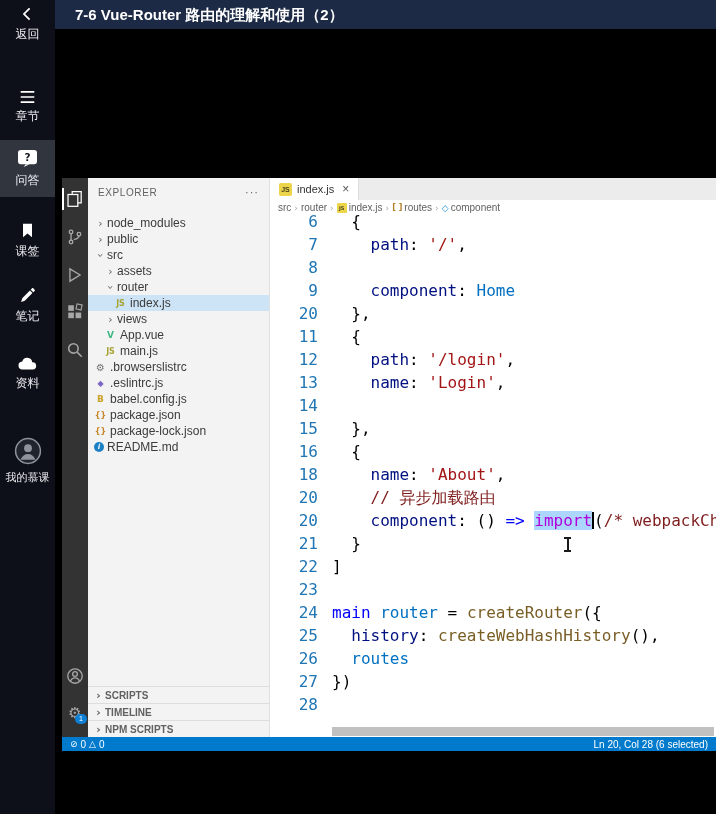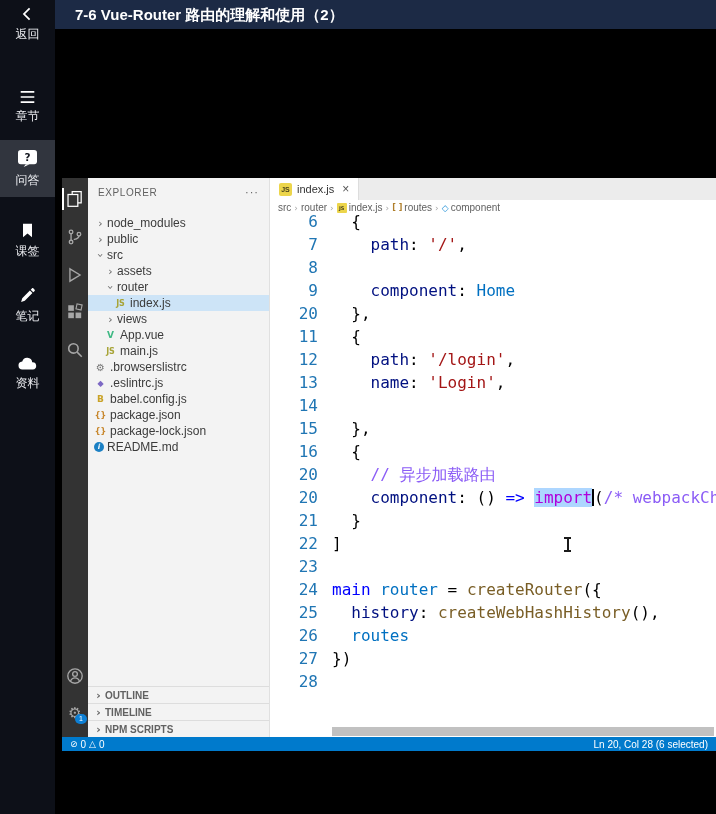--- a/index.html
+++ b/index.html
@@ -85,21 +85,21 @@
   .codelines{position:absolute;top:-5px;left:0;right:0;}
   .cl{height:23px;line-height:23px;display:flex;white-space:pre;}
   .gut{width:48px;text-align:right;color:#2076b4;flex:none;}
   .ctext{margin-left:14px;flex:none;}
   .pl{color:#000;}
   .key{color:#001080;}
   .str{color:#a31515;}
   .kw{color:#0000ff;}
   .var{color:#0070c1;}
   .fn{color:#795e26;}
-  .com{color:#8b5cf6;text-align:center;}
+  .com{color:#7f1d1d;text-align:center;}
   .imp{color:#af00db;}
   .sel{background:#add6ff;}
   .caret{display:inline-block;width:2px;height:17px;background:#000;vertical-align:middle;margin-top:-3px;}
 
   .ibeam{position:absolute;left:293px;top:322px;width:9px;height:15px;z-index:3;pointer-events:none;}
   .ibeam::before{content:"";position:absolute;left:3.5px;top:1px;bottom:1px;width:2px;background:#1b1b1b;}
   .ibeam::after{content:"";position:absolute;left:1px;right:1px;top:0;height:2px;background:#1b1b1b;
                 box-shadow:0 13px 0 #1b1b1b;}
 
   .hscroll{position:absolute;left:62px;right:2px;bottom:1px;height:9px;background:#c1c1c1;z-index:4;cursor:pointer;}
@@ -149,20 +149,28 @@
           <path d="M2.5 17.5l1.3-4.3L12.8 4.2l3 3-9 9L2.5 17.5zM13.8 3.2l1.6-1.6c.4-.4 1-.4 1.4 0l1.6 1.6c.4.4.4 1 0 1.4l-1.6 1.6-3-3z"></path>
         </svg>
       <span class="plabel">笔记</span>
     </div>
     <div class="pitem" style="top:356px">
       <svg width="21" height="15" viewBox="0 0 22 16">
           <path d="M6 14.5a4.3 4.3 0 0 1-.6-8.6A5.4 5.4 0 0 1 16 6.6a3.9 3.9 0 0 1 .6 7.9z" fill="#fff"></path>
         </svg>
       <span class="plabel">资料</span>
     </div>
+    <div class="pitem profile" style="top:437px">
+      <svg width="28" height="28" viewBox="0 0 30 30">
+        <circle cx="15" cy="15" r="13.3" fill="#20242c" stroke="#8e939c" stroke-width="1.6"></circle>
+        <circle cx="15" cy="12" r="4.2" fill="#8e939c"></circle>
+        <path d="M7 24.5c1.6-4.2 4.5-6.2 8-6.2s6.4 2 8 6.2" fill="#8e939c"></path>
+      </svg>
+      <span class="plabel">我的慕课</span>
+    </div>
   </aside>
 
   <header class="topbar">
     <span>7-6 Vue-Router 路由的理解和使用（2）</span>
   </header>
 
   <div class="video">
     <div class="vscode">
 
       <div class="activitybar">
@@ -276,21 +284,21 @@
               <span class="tlabel">package-lock.json</span>
             </div>
             <div class="trow" style="padding-left: 6px;">
               <span class="fic ic-info">i</span>
               <span class="tlabel">README.md</span>
             </div>
           </div>
         <div class="exp-sections">
             <div class="esec">
               <span class="chev">›</span>
-              <span>OUTLINE</span>
+              <span>SCRIPTS</span>
             </div>
             <div class="esec">
               <span class="chev">›</span>
               <span>TIMELINE</span>
             </div>
             <div class="esec">
               <span class="chev">›</span>
               <span>NPM SCRIPTS</span>
             </div>
           </div>
@@ -335,20 +343,21 @@
               <div class="cl"><span class="gut">7</span><span class="ctext"><span class="pl">    </span><span class="key">path</span><span class="pl">: </span><span class="str">'/'</span><span class="pl">,</span></span></div>
               <div class="cl"><span class="gut">8</span></div>
               <div class="cl"><span class="gut">9</span><span class="ctext"><span class="pl">    </span><span class="key">component</span><span class="pl">: </span><span class="var">Home</span></span></div>
               <div class="cl"><span class="gut">20</span><span class="ctext"><span class="pl">  },</span></span></div>
               <div class="cl"><span class="gut">11</span><span class="ctext"><span class="pl">  {</span></span></div>
               <div class="cl"><span class="gut">12</span><span class="ctext"><span class="pl">    </span><span class="key">path</span><span class="pl">: </span><span class="str">'/login'</span><span class="pl">,</span></span></div>
               <div class="cl"><span class="gut">13</span><span class="ctext"><span class="pl">    </span><span class="key">name</span><span class="pl">: </span><span class="str">'Login'</span><span class="pl">,</span></span></div>
               <div class="cl"><span class="gut">14</span></div>
               <div class="cl"><span class="gut">15</span><span class="ctext"><span class="pl">  },</span></span></div>
               <div class="cl"><span class="gut">16</span><span class="ctext"><span class="pl">  {</span></span></div>
+              <div class="cl"><span class="gut">18</span><span class="ctext"><span class="pl">    </span><span class="key">name</span><span class="pl">: </span><span class="str">'About'</span><span class="pl">,</span></span></div>
               <div class="cl"><span class="gut">20</span><span class="ctext"><span class="pl">    </span><span class="com">// 异步加载路由</span></span></div>
               <div class="cl"><span class="gut">20</span><span class="ctext"><span class="pl">    </span><span class="key">component</span><span class="pl">: () </span><span class="kw">=&gt;</span><span class="pl"> </span><span class="imp sel">import</span><span class="caret"></span><span class="pl">(</span><span class="com">/* webpackChun</span></span></div>
               <div class="cl"><span class="gut">21</span><span class="ctext"><span class="pl">  }</span></span></div>
               <div class="cl"><span class="gut">22</span><span class="ctext"><span class="pl">]</span></span></div>
               <div class="cl"><span class="gut">23</span><span class="ctext"></span></div>
               <div class="cl"><span class="gut">24</span><span class="ctext"><span class="kw">main</span><span class="pl"> </span><span class="var">router</span><span class="pl"> = </span><span class="fn">createRouter</span><span class="pl">({</span></span></div>
               <div class="cl"><span class="gut">25</span><span class="ctext"><span class="pl">  </span><span class="key">history</span><span class="pl">: </span><span class="fn">createWebHashHistory</span><span class="pl">(),</span></span></div>
               <div class="cl"><span class="gut">26</span><span class="ctext"><span class="pl">  </span><span class="var">routes</span></span></div>
               <div class="cl"><span class="gut">27</span><span class="ctext"><span class="pl">})</span></span></div>
               <div class="cl"><span class="gut">28</span><span class="ctext"></span></div>

